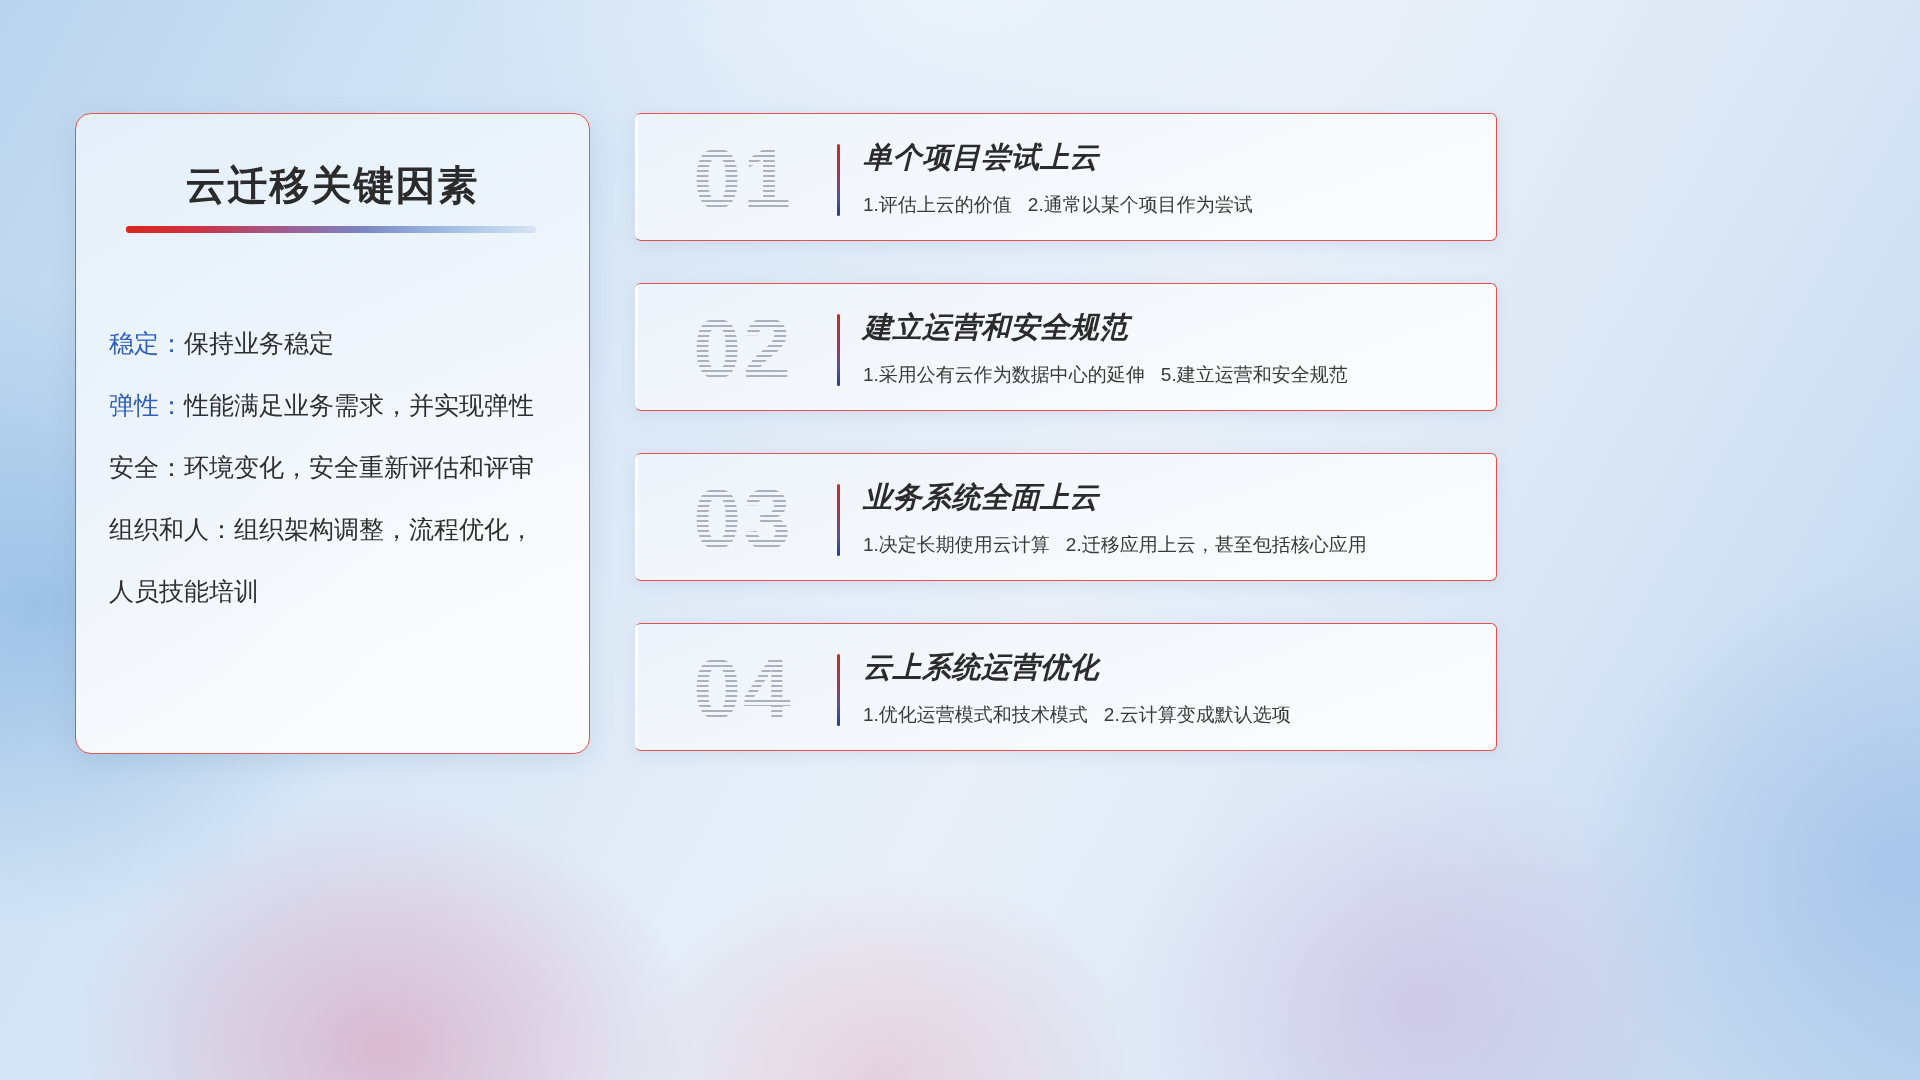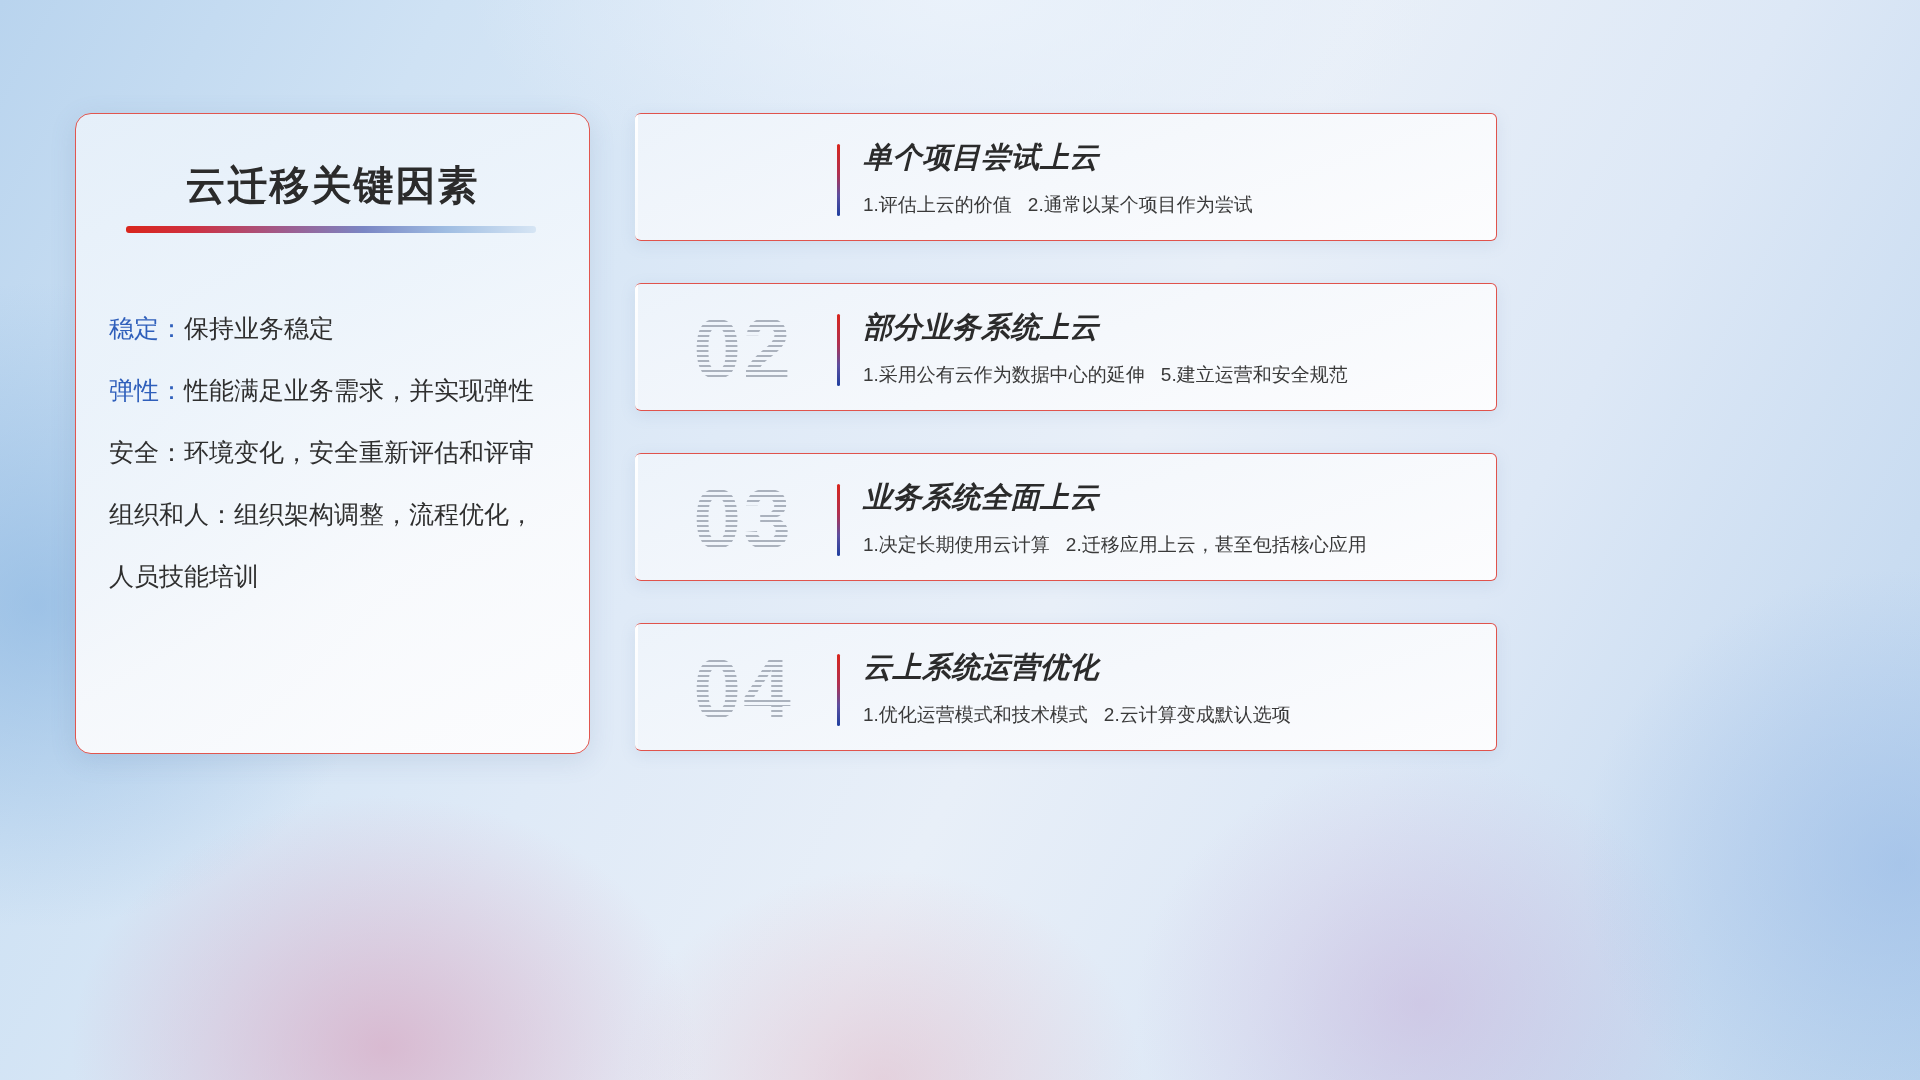--- a/index.html
+++ b/index.html
@@ -38,21 +38,21 @@
   #panel-title {
     position:absolute; left:0; right:0; top:44px; text-align:center;
     font-size:40px; font-weight:bold; color:#2b2b2b; letter-spacing:2px;
   }
   #panel-underline {
     position:absolute; left:50px; top:112px; width:410px; height:7px;
     border-radius:3px;
     background:linear-gradient(90deg,#d9261c 0%,#cf3040 16%,#9c5f92 40%,#7a86c4 58%,#9fbde2 78%,#d6e5f4 100%);
   }
   #panel-list { position:absolute; left:33px; top:198px; right:24px; }
-  .panel-row { height:62px; display:flex; align-items:flex-start;
+  .panel-row { height:62px; display:flex; align-items:center;
     font-size:25px; color:#2f2f2f; white-space:nowrap; }
   .panel-row .lbl { font-weight:normal; }
   .panel-row .lbl.blue { color:#2f5fbb; }
   .panel-row .val { }
 
   
   #cards { position:absolute; left:635px; top:113px; width:862px; z-index:3; }
   .card {
     position:relative; height:128px; margin-bottom:42px; border-radius:6px;
     border-top:1.5px solid #e0534c;
@@ -127,28 +127,29 @@
       </div>
       <div class="panel-row">
         <span class="lbl"></span>
         <span class="val">人员技能培训</span>
       </div>
     </div>
 </div>
 
 <div id="cards">
     <div class="card">
+      <div class="ghost-num">01</div>
       <div class="accent-bar"></div>
       <div class="card-title">单个项目尝试上云</div>
       <div class="card-desc"><span>1.评估上云的价值</span><span class="gap"></span><span>2.通常以某个项目作为尝试</span></div>
     </div>
     <div class="card">
       <div class="ghost-num">02</div>
       <div class="accent-bar"></div>
-      <div class="card-title">部分业务系统上云</div>
+      <div class="card-title">建立运营和安全规范</div>
       <div class="card-desc"><span>1.采用公有云作为数据中心的延伸</span><span class="gap"></span><span>5.建立运营和安全规范</span></div>
     </div>
     <div class="card">
       <div class="ghost-num">03</div>
       <div class="accent-bar"></div>
       <div class="card-title">业务系统全面上云</div>
       <div class="card-desc"><span>1.决定长期使用云计算</span><span class="gap"></span><span>2.迁移应用上云，甚至包括核心应用</span></div>
     </div>
     <div class="card">
       <div class="ghost-num">04</div>

